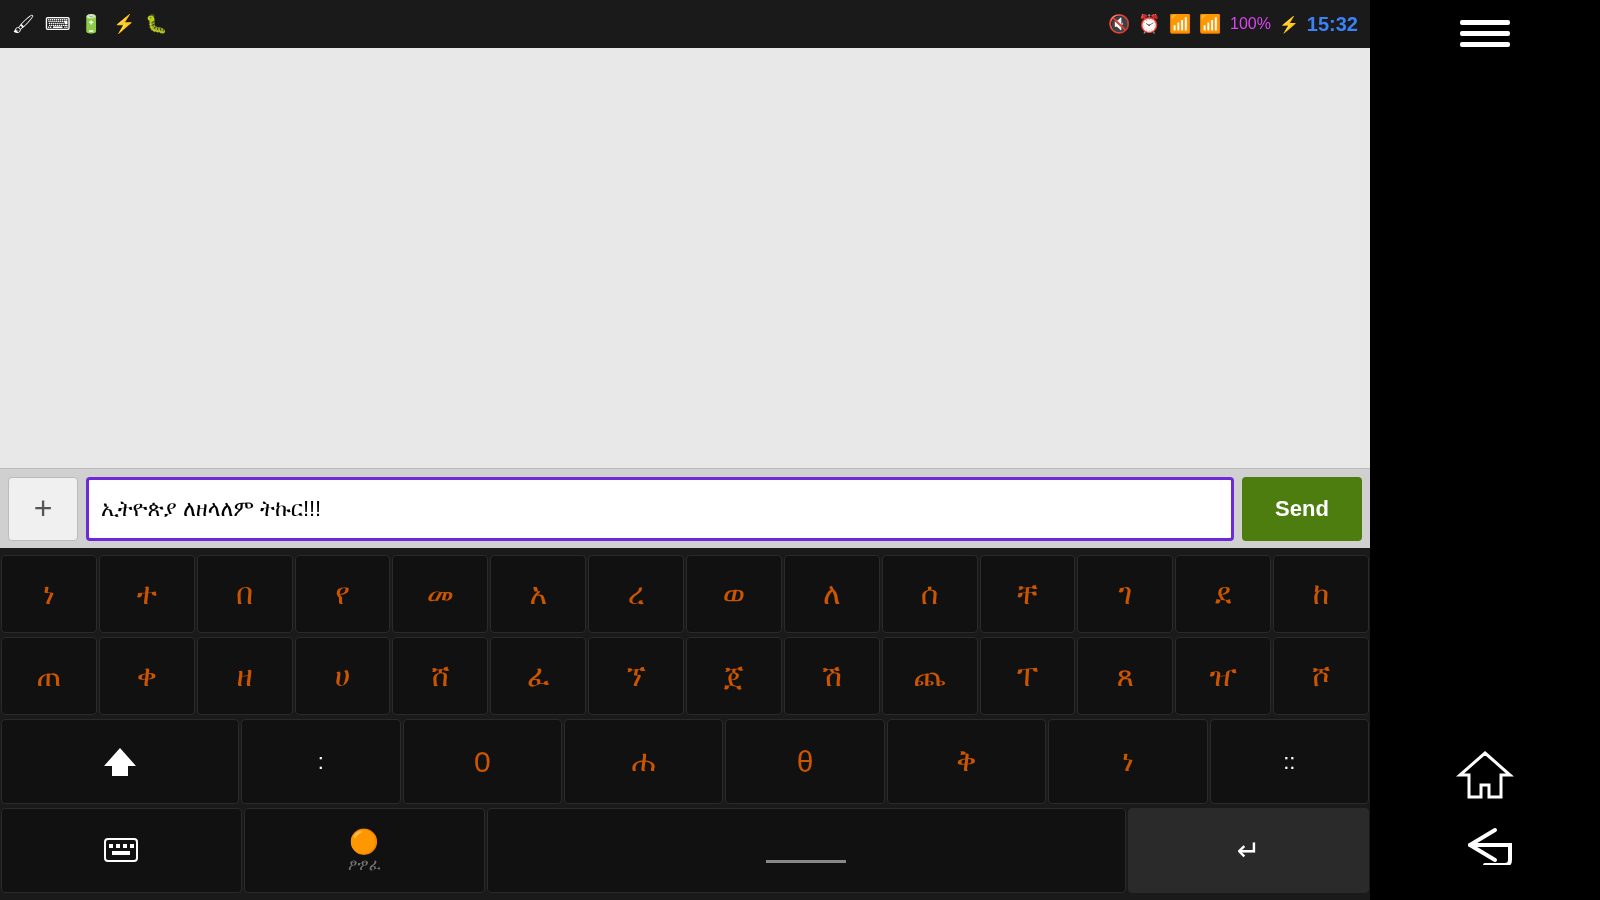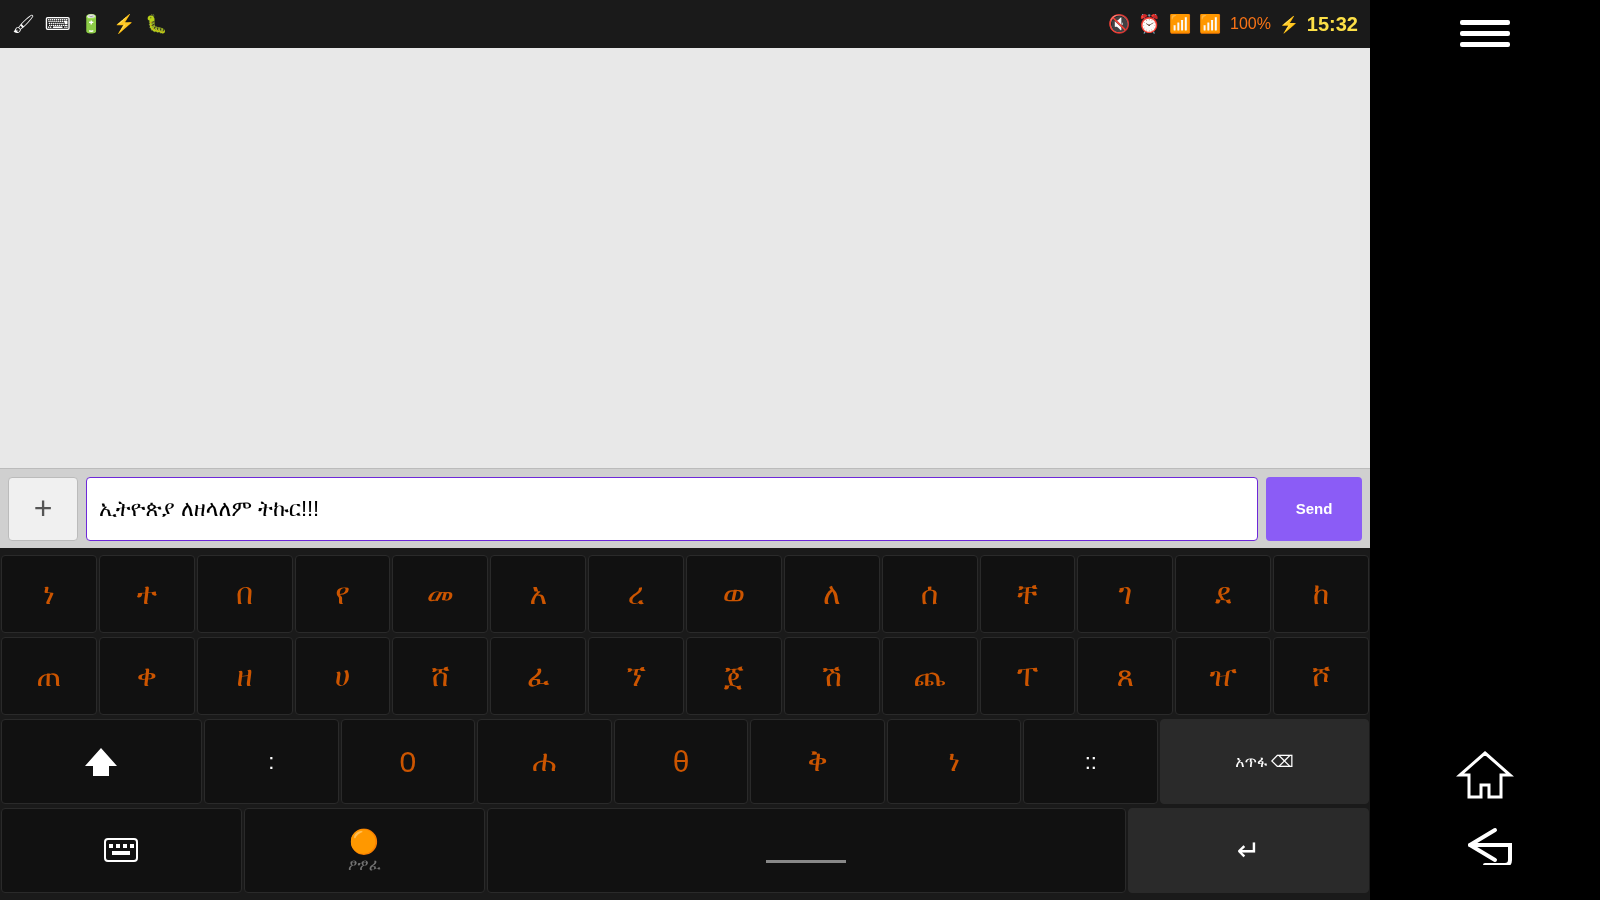--- a/index.html
+++ b/index.html
@@ -48,21 +48,21 @@
       display: flex;
       align-items: center;
       gap: 8px;
       color: #fff;
       font-size: 16px;
     }
 
     #clock {
       font-size: 20px;
       font-weight: bold;
-      color: #fde047;
+      color: #3b82f6;
     }
 
     
     #message-area {
       flex: 1;
       background: #e8e8e8;
       position: relative;
     }
 
     
@@ -89,37 +89,37 @@
       font-size: 32px;
       color: #555;
       cursor: pointer;
       flex-shrink: 0;
     }
 
     #text-input {
       flex: 1;
       height: 64px;
       background: #fff;
-      border: 1px solid #6d28d9;
+      border: 3px solid #6d28d9;
       border-radius: 4px;
       padding: 8px 12px;
       font-size: 22px;
       color: #000;
       display: flex;
       align-items: center;
     }
 
     #send-button {
-      width: 96px;
+      width: 120px;
       height: 64px;
-      background: #8b5cf6;
+      background: #4d7c0f;
       border: none;
       border-radius: 4px;
       color: #fff;
-      font-size: 15px;
+      font-size: 22px;
       font-weight: bold;
       cursor: pointer;
       flex-shrink: 0;
       display: flex;
       align-items: center;
       justify-content: center;
     }
 
     
     #keyboard {
@@ -259,21 +259,21 @@
     <div id="status-right">
 
       <span style="color:#ff3333; font-size:18px;">🔇</span>
 
       <span style="font-size:18px;">⏰</span>
 
       <span style="font-size:18px;">📶</span>
 
       <span style="font-size:18px;">📶</span>
 
-      <span style="font-size:16px; color:#f97316;">100%</span>
+      <span style="font-size:16px; color:#d946ef;">100%</span>
 
       <span style="font-size:16px;">⚡</span>
 
       <span id="clock">15:32</span>
     </div>
   </div>
 
   <div id="message-area">
   </div>
 
@@ -325,24 +325,20 @@
           <polygon points="18,4 34,22 26,22 26,32 10,32 10,22 2,22" fill="white"></polygon>
         </svg>
       </div>
       <div class="key row3-key punctuation white-key">:</div>
       <div class="key row3-key">0</div>
       <div class="key row3-key">ሐ</div>
       <div class="key row3-key">θ</div>
       <div class="key row3-key">ቅ</div>
       <div class="key row3-key">ነ</div>
       <div class="key row3-key punctuation white-key">::</div>
-      <div class="key backspace-key row3-key white-key special" style="font-size:16px; padding: 4px;">
-        <span>አጥፋ</span>
-        <span style="margin-left:4px;">⌫</span>
-      </div>
     </div>
 
     <div class="key-row">
       <div class="key row4-key bottom-special white-key" style="font-size:22px; flex:1.5;">
         <svg width="36" height="28" viewBox="0 0 36 28">
           <rect x="2" y="2" width="32" height="22" rx="3" fill="none" stroke="white" stroke-width="2"></rect>
           <rect x="6" y="7" width="4" height="4" fill="white"></rect>
           <rect x="13" y="7" width="4" height="4" fill="white"></rect>
           <rect x="20" y="7" width="4" height="4" fill="white"></rect>
           <rect x="27" y="7" width="4" height="4" fill="white"></rect>

